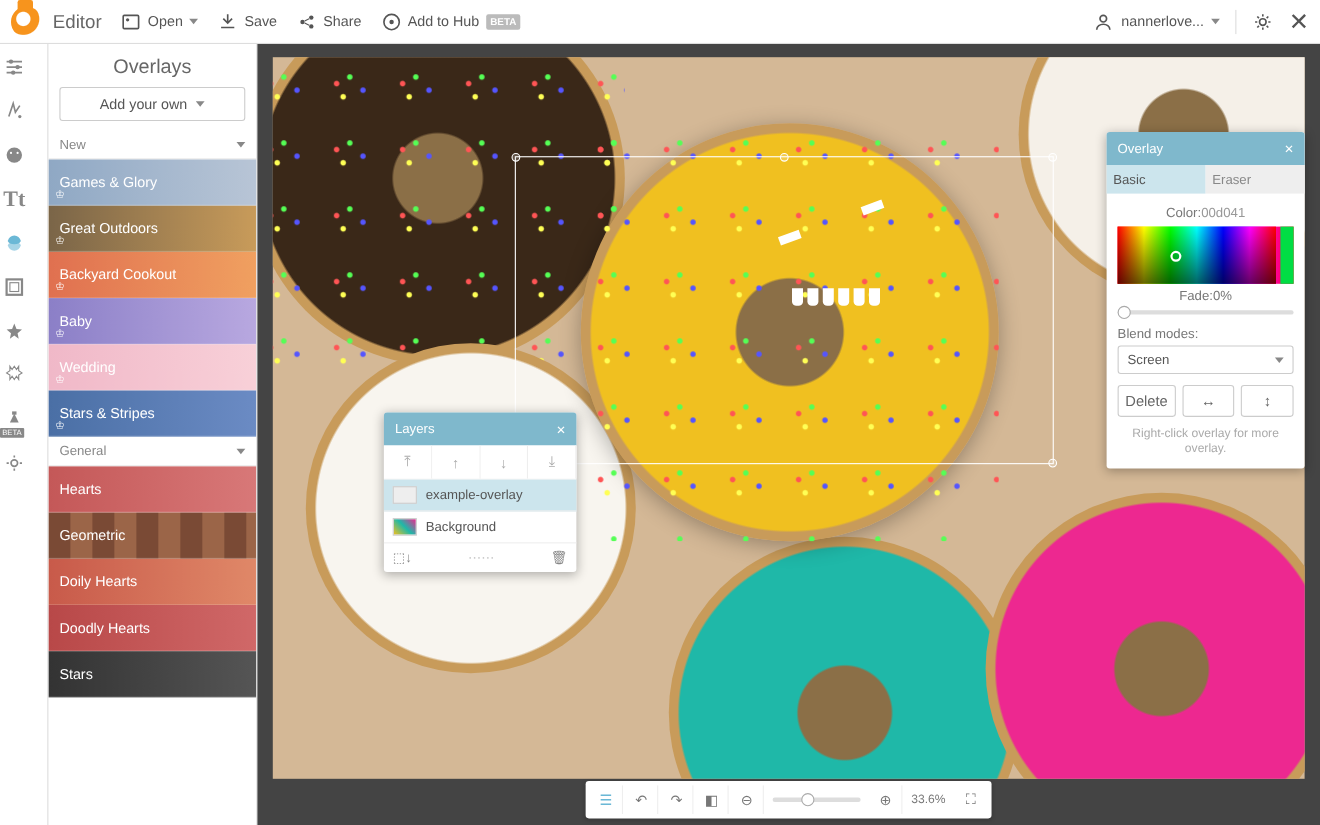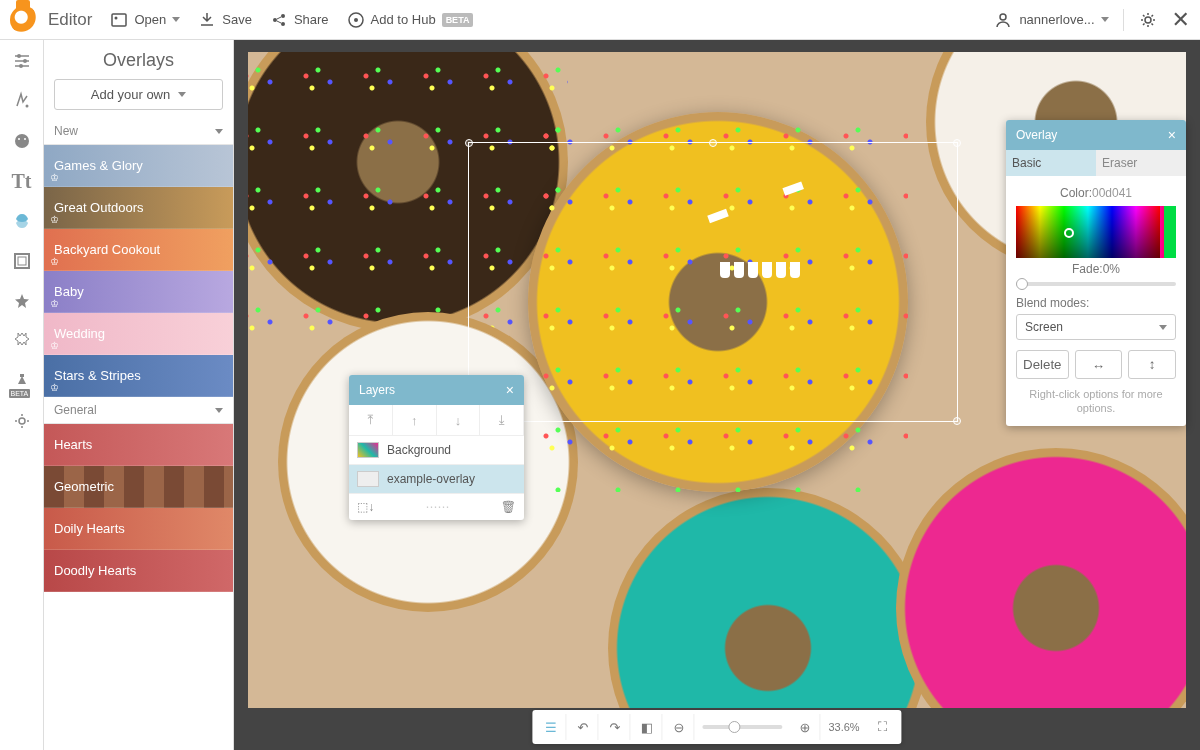--- a/index.html
+++ b/index.html
@@ -10,21 +10,21 @@
 .editor-title{font-size:17px;color:#666;margin-left:-8px}
 .tool-item{display:flex;align-items:center;gap:6px;cursor:pointer;color:#555}
 .tool-item svg{width:18px;height:18px;fill:#555}
 .caret{width:0;height:0;border-left:4px solid transparent;border-right:4px solid transparent;border-top:5px solid #888}
 .beta-badge{background:#bbb;color:#fff;font-size:9px;padding:2px 4px;border-radius:2px;font-weight:bold}
 .spacer{flex:1}
 .user-area{display:flex;align-items:center;gap:14px}
 .user-area svg{width:20px;height:20px;fill:#555;cursor:pointer}
 .close-x{font-size:22px;color:#555;cursor:pointer;font-weight:300}
 .main{display:flex;height:710px}
-.rail{width:44px;border-right:1px solid #ddd;display:flex;flex-direction:column;align-items:center;padding-top:8px;gap:14px}
+.rail{width:44px;border-right:1px solid #ddd;display:flex;flex-direction:column;align-items:flex-start;padding-top:8px;gap:14px}
 .rail-item{width:26px;height:26px;display:flex;align-items:center;justify-content:center;cursor:pointer;color:#888}
 .rail-item.active{color:#6bb8d6}
 .rail-item svg{width:22px;height:22px;fill:currentColor}
 .rail-tt{font-family:Georgia,serif;font-size:20px;font-weight:bold;color:#888}
 .sidebar{width:190px;border-right:1px solid #ddd;display:flex;flex-direction:column;overflow-y:auto}
 .sb-title{text-align:center;font-size:18px;color:#666;padding:10px 0 8px}
 .add-own{margin:0 10px 8px;border:1px solid #ccc;border-radius:3px;padding:7px;display:flex;justify-content:center;align-items:center;gap:8px;cursor:pointer;background:#fff}
 .sb-section{padding:6px 10px;font-size:12px;color:#888;border-bottom:1px solid #e5e5e5;display:flex;align-items:center;justify-content:space-between;cursor:pointer}
 .cat{height:42px;position:relative;color:#fff;font-size:13px;display:flex;align-items:center;padding-left:10px;cursor:pointer;border-bottom:1px solid rgba(255,255,255,.15);overflow:hidden}
 .cat .crown{position:absolute;bottom:3px;left:6px;font-size:10px;opacity:.9}
@@ -253,20 +253,23 @@
       </div>
     <div class="cat c-geo">
         <span>Geometric</span>
       </div>
     <div class="cat c-doily">
         <span>Doily Hearts</span>
       </div>
     <div class="cat c-doodly">
         <span>Doodly Hearts</span>
       </div>
+    <div class="cat c-stars2">
+        <span>Stars</span>
+      </div>
   </div>
 
   <div class="canvas-area">
     <div class="canvas">
       <div class="donut d1">
           <div class="sprinkles"></div>
         </div>
       <div class="donut d3"></div>
       <div class="donut d4"></div>
       <div class="donut d5"></div>
@@ -290,27 +293,27 @@
       <div class="panel-hd">
         <span>Layers</span>
         <span class="px">×</span>
       </div>
       <div class="layer-btns">
         <button>⤒</button>
         <button>↑</button>
         <button>↓</button>
         <button>⤓</button>
       </div>
+      <div class="layer-row sel">
+        <div class="layer-thumb"></div>
+        <span>example-overlay</span>
+      </div>
       <div class="layer-row">
         <div class="layer-thumb bg"></div>
         <span>Background</span>
-      </div>
-      <div class="layer-row sel">
-        <div class="layer-thumb"></div>
-        <span>example-overlay</span>
       </div>
       <div class="layer-foot">
         <span>⬚↓</span>
         <span style="color:#ccc">⋯⋯</span>
         <span>🗑</span>
       </div>
     </div>
 
     <div class="overlay-panel">
       <div class="panel-hd">
@@ -341,21 +344,21 @@
         <div style="color:#777;margin-bottom:4px">Blend modes:</div>
         <div class="select">
           <span>Screen</span>
           <span class="caret"></span>
         </div>
         <div class="btn-row">
           <button>Delete</button>
           <button>↔</button>
           <button>↕</button>
         </div>
-        <div class="hint">Right-click options for more options.</div>
+        <div class="hint">Right-click overlay for more overlay.</div>
       </div>
     </div>
 
     <div class="bottombar">
       <div class="bb-btn" style="color:#6bb8d6">☰</div>
       <div class="bb-btn">↶</div>
       <div class="bb-btn">↷</div>
       <div class="bb-btn">◧</div>
       <div class="bb-btn">⊖</div>
       <div class="zoom-track">

